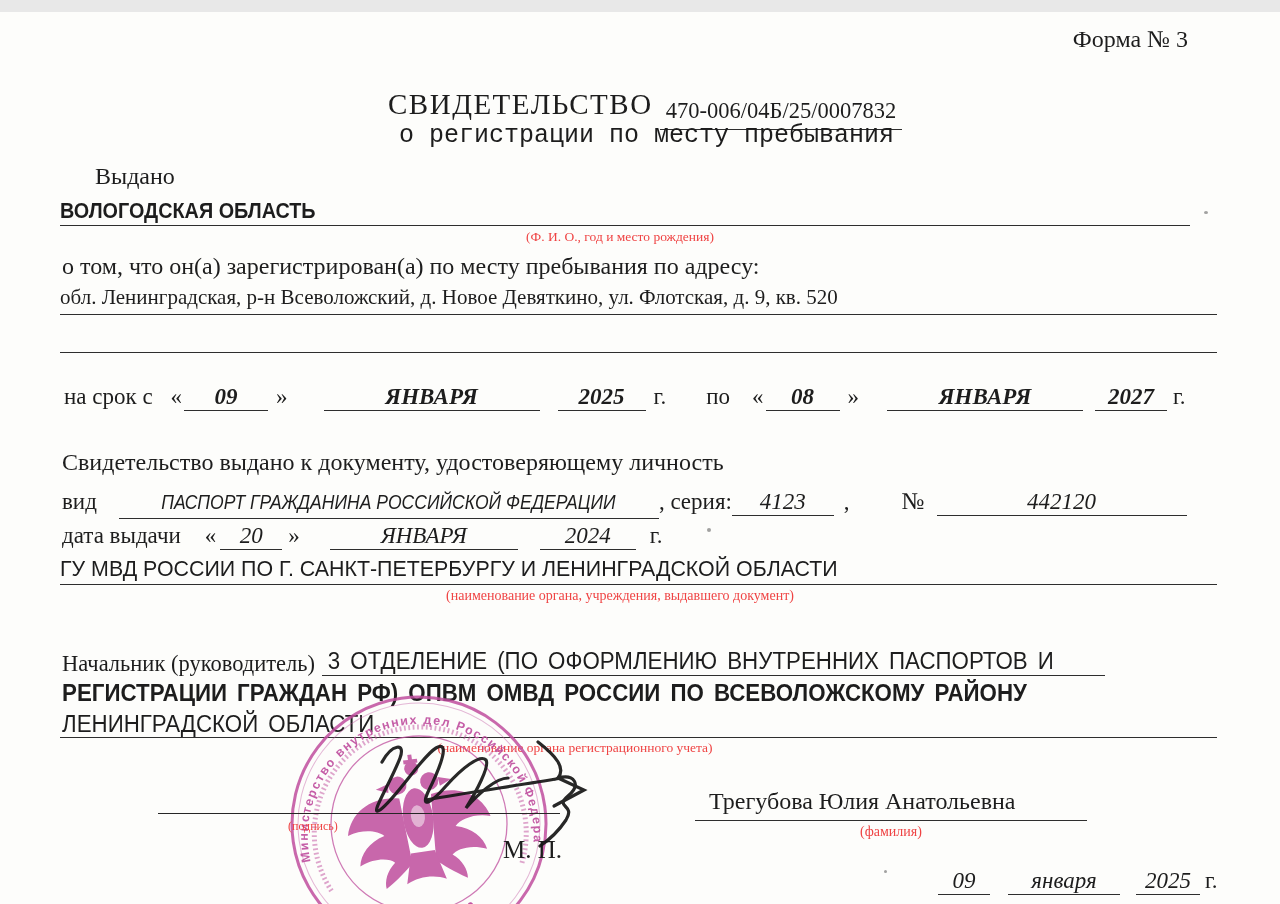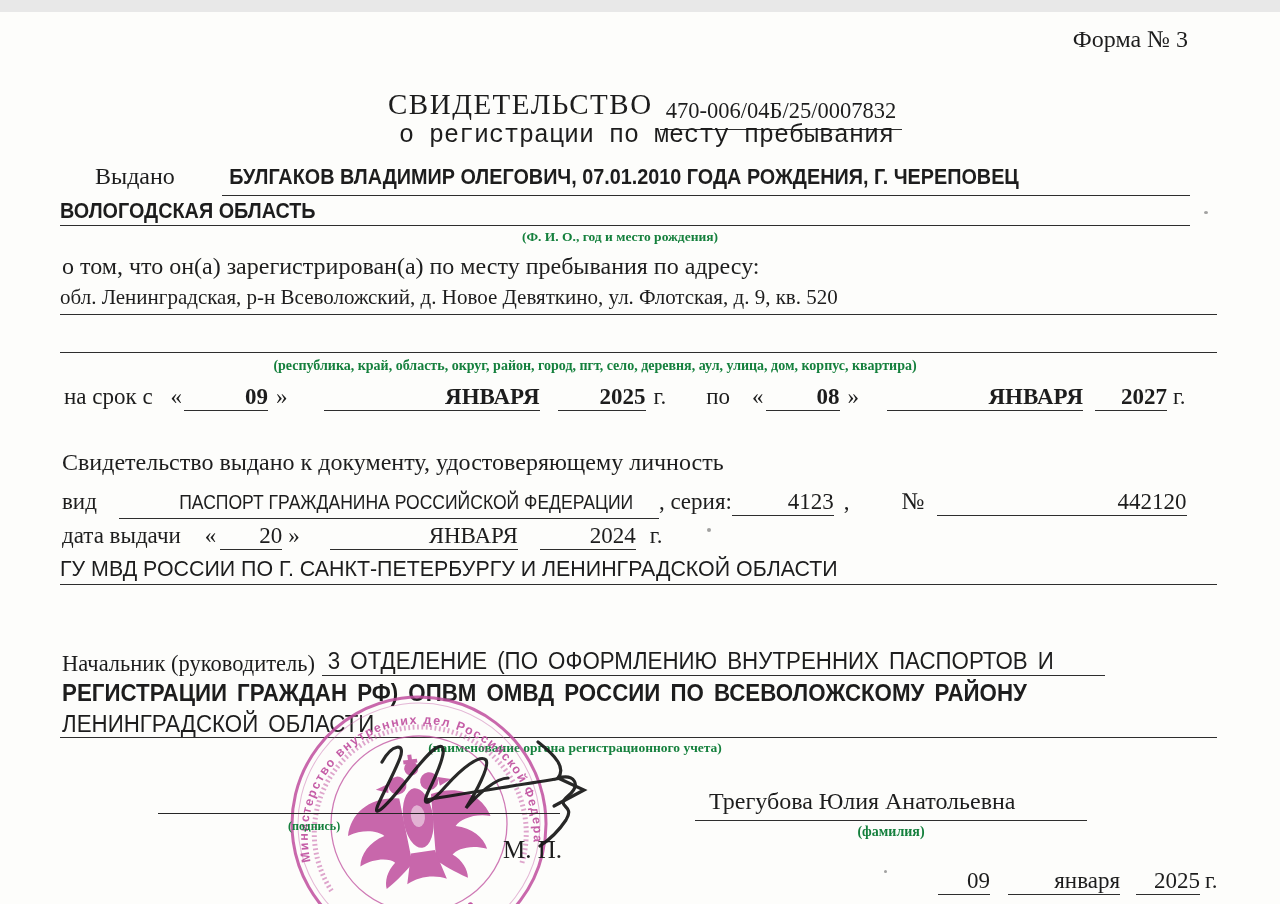--- a/index.html
+++ b/index.html
@@ -4,58 +4,54 @@
 <style>
   html,body{margin:0;padding:0;background:#e8e8e8;}
   .doc{
     position:relative;width:1280px;height:904px;margin:12px auto;
     background:#fdfdfb;overflow:hidden;
     font-family:"Liberation Serif","DejaVu Serif",serif;
     color:#1d1d1d;
   }
   .abs{position:absolute;}
   .u{border-bottom:1.6px solid #2e2e2e;}
-  .cap{font-size:13.5px;color:#15803d;white-space:nowrap;font-weight:bold;}
+  .cap{font-size:13.5px;color:#ef4444;white-space:nowrap;}
   .center{text-align:center;}
   .bold{font-weight:700;}
   .serif23{font-size:23px;}
   .serif24{font-size:24px;}
   .cond{font-family:"Liberation Sans","DejaVu Sans",sans-serif;display:inline-block;transform:scaleX(.9);transform-origin:0 60%;white-space:nowrap;}
   .cond-c{font-family:"Liberation Sans","DejaVu Sans",sans-serif;display:inline-block;transform:scaleX(.9);transform-origin:50% 60%;white-space:nowrap;}
   .row{display:flex;align-items:baseline;}
-  .vbox{display:inline-block;text-align:right;}
+  .vbox{display:inline-block;text-align:center;font-style:italic;}
   .speck{position:absolute;background:#555;border-radius:50%;opacity:.55;}
   svg text{font-family:"Liberation Sans","DejaVu Sans",sans-serif;}
 </style>
 </head>
 <body>
 
 <div class="doc">
 
   <div class="abs serif24" style="top:14px;right:92px;">Форма № 3</div>
 
   <div class="abs" style="top:76px;left:388px;font-size:29px;letter-spacing:1.5px;">СВИДЕТЕЛЬСТВО</div>
   <div class="abs u center" style="top:86px;left:660px;width:242px;font-size:22.5px;height:31px;">470-006/04Б/25/0007832</div>
   <div class="abs" style="top:109px;left:399px;font-size:25px;font-family:Liberation Mono, monospace;">о регистрации по месту пребывания</div>
 
   <div class="abs serif24" style="top:151px;left:95px;">Выдано</div>
-  <div class="abs u" style="top:152px;left:222px;width:968px;height:31px;">
-    <span class="cond bold" style="font-size:22px;padding-left:8px;">БУЛГАКОВ ВЛАДИМИР ОЛЕГОВИЧ, 07.01.2010 ГОДА РОЖДЕНИЯ, Г. ЧЕРЕПОВЕЦ</span>
-  </div>
   <div class="abs u" style="top:186px;left:60px;width:1130px;height:27px;">
     <span class="cond bold" style="font-size:22px;">ВОЛОГОДСКАЯ ОБЛАСТЬ</span>
   </div>
   <div class="abs cap center" style="top:217px;left:0;right:40px;">(Ф. И. О., год и место рождения)</div>
 
   <div class="abs serif24" style="top:241px;left:62px;text-align:center;">о том, что он(а) зарегистрирован(а) по месту пребывания по адресу:</div>
   <div class="abs u" style="top:273px;left:60px;width:1157px;height:29px;">
     <span style="font-size:21px;">обл. Ленинградская, р-н Всеволожский, д. Новое Девяткино, ул. Флотская, д. 9, кв. 520</span>
   </div>
   <div class="abs u" style="top:311px;left:60px;width:1157px;height:29px;"></div>
-  <div class="abs cap center" style="top:346px;left:0;right:90px;font-size:14px;">(республика, край, область, округ, район, город, пгт, село, деревня, аул, улица, дом, корпус, квартира)</div>
 
   <div class="abs row serif23" style="top:372px;left:64px;">
     <span>на срок с</span>
     <span style="margin-left:18px;">«</span>
     <span class="vbox u bold" style="width:84px;margin-left:2px;">09</span>
     <span style="margin-left:8px;">»</span>
     <span class="vbox u bold" style="width:216px;margin-left:36px;">ЯНВАРЯ</span>
     <span class="vbox u bold" style="width:88px;margin-left:18px;">2025</span>
     <span style="margin-left:8px;">г.</span>
     <span style="margin-left:40px;">по</span>
@@ -87,20 +83,21 @@
     <span class="vbox u" style="width:62px;margin-left:4px;">20</span>
     <span style="margin-left:6px;">»</span>
     <span class="vbox u" style="width:188px;margin-left:30px;">ЯНВАРЯ</span>
     <span class="vbox u" style="width:96px;margin-left:22px;">2024</span>
     <span style="margin-left:14px;">г.</span>
   </div>
 
   <div class="abs u" style="top:544px;left:60px;width:1157px;height:28px;">
     <span class="cond" style="font-size:22.5px;transform:scaleX(.95);">ГУ МВД РОССИИ ПО Г. САНКТ-ПЕТЕРБУРГУ И ЛЕНИНГРАДСКОЙ ОБЛАСТИ</span>
   </div>
+  <div class="abs cap center" style="top:576px;left:0;right:40px;font-size:14px;">(наименование органа, учреждения, выдавшего документ)</div>
 
   <div class="abs" style="top:639px;left:62px;font-size:22.5px;">Начальник (руководитель)</div>
   <div class="abs u" style="top:636px;left:322px;width:783px;height:27px;">
     <span class="cond" style="font-size:23px;transform:scaleX(.97);padding-left:6px;word-spacing:4px;">3 ОТДЕЛЕНИЕ (ПО ОФОРМЛЕНИЮ ВНУТРЕННИХ ПАСПОРТОВ И</span>
   </div>
   <div class="abs" style="top:668px;left:62px;font-weight:bold;">
     <span class="cond" style="font-size:23px;transform:scaleX(.97);word-spacing:4px;">РЕГИСТРАЦИИ ГРАЖДАН РФ) ОПВМ ОМВД РОССИИ ПО ВСЕВОЛОЖСКОМУ РАЙОНУ</span>
   </div>
   <div class="abs" style="top:699px;left:62px;">
     <span class="cond" style="font-size:23px;transform:scaleX(.97);word-spacing:4px;">ЛЕНИНГРАДСКОЙ ОБЛАСТИ</span>

